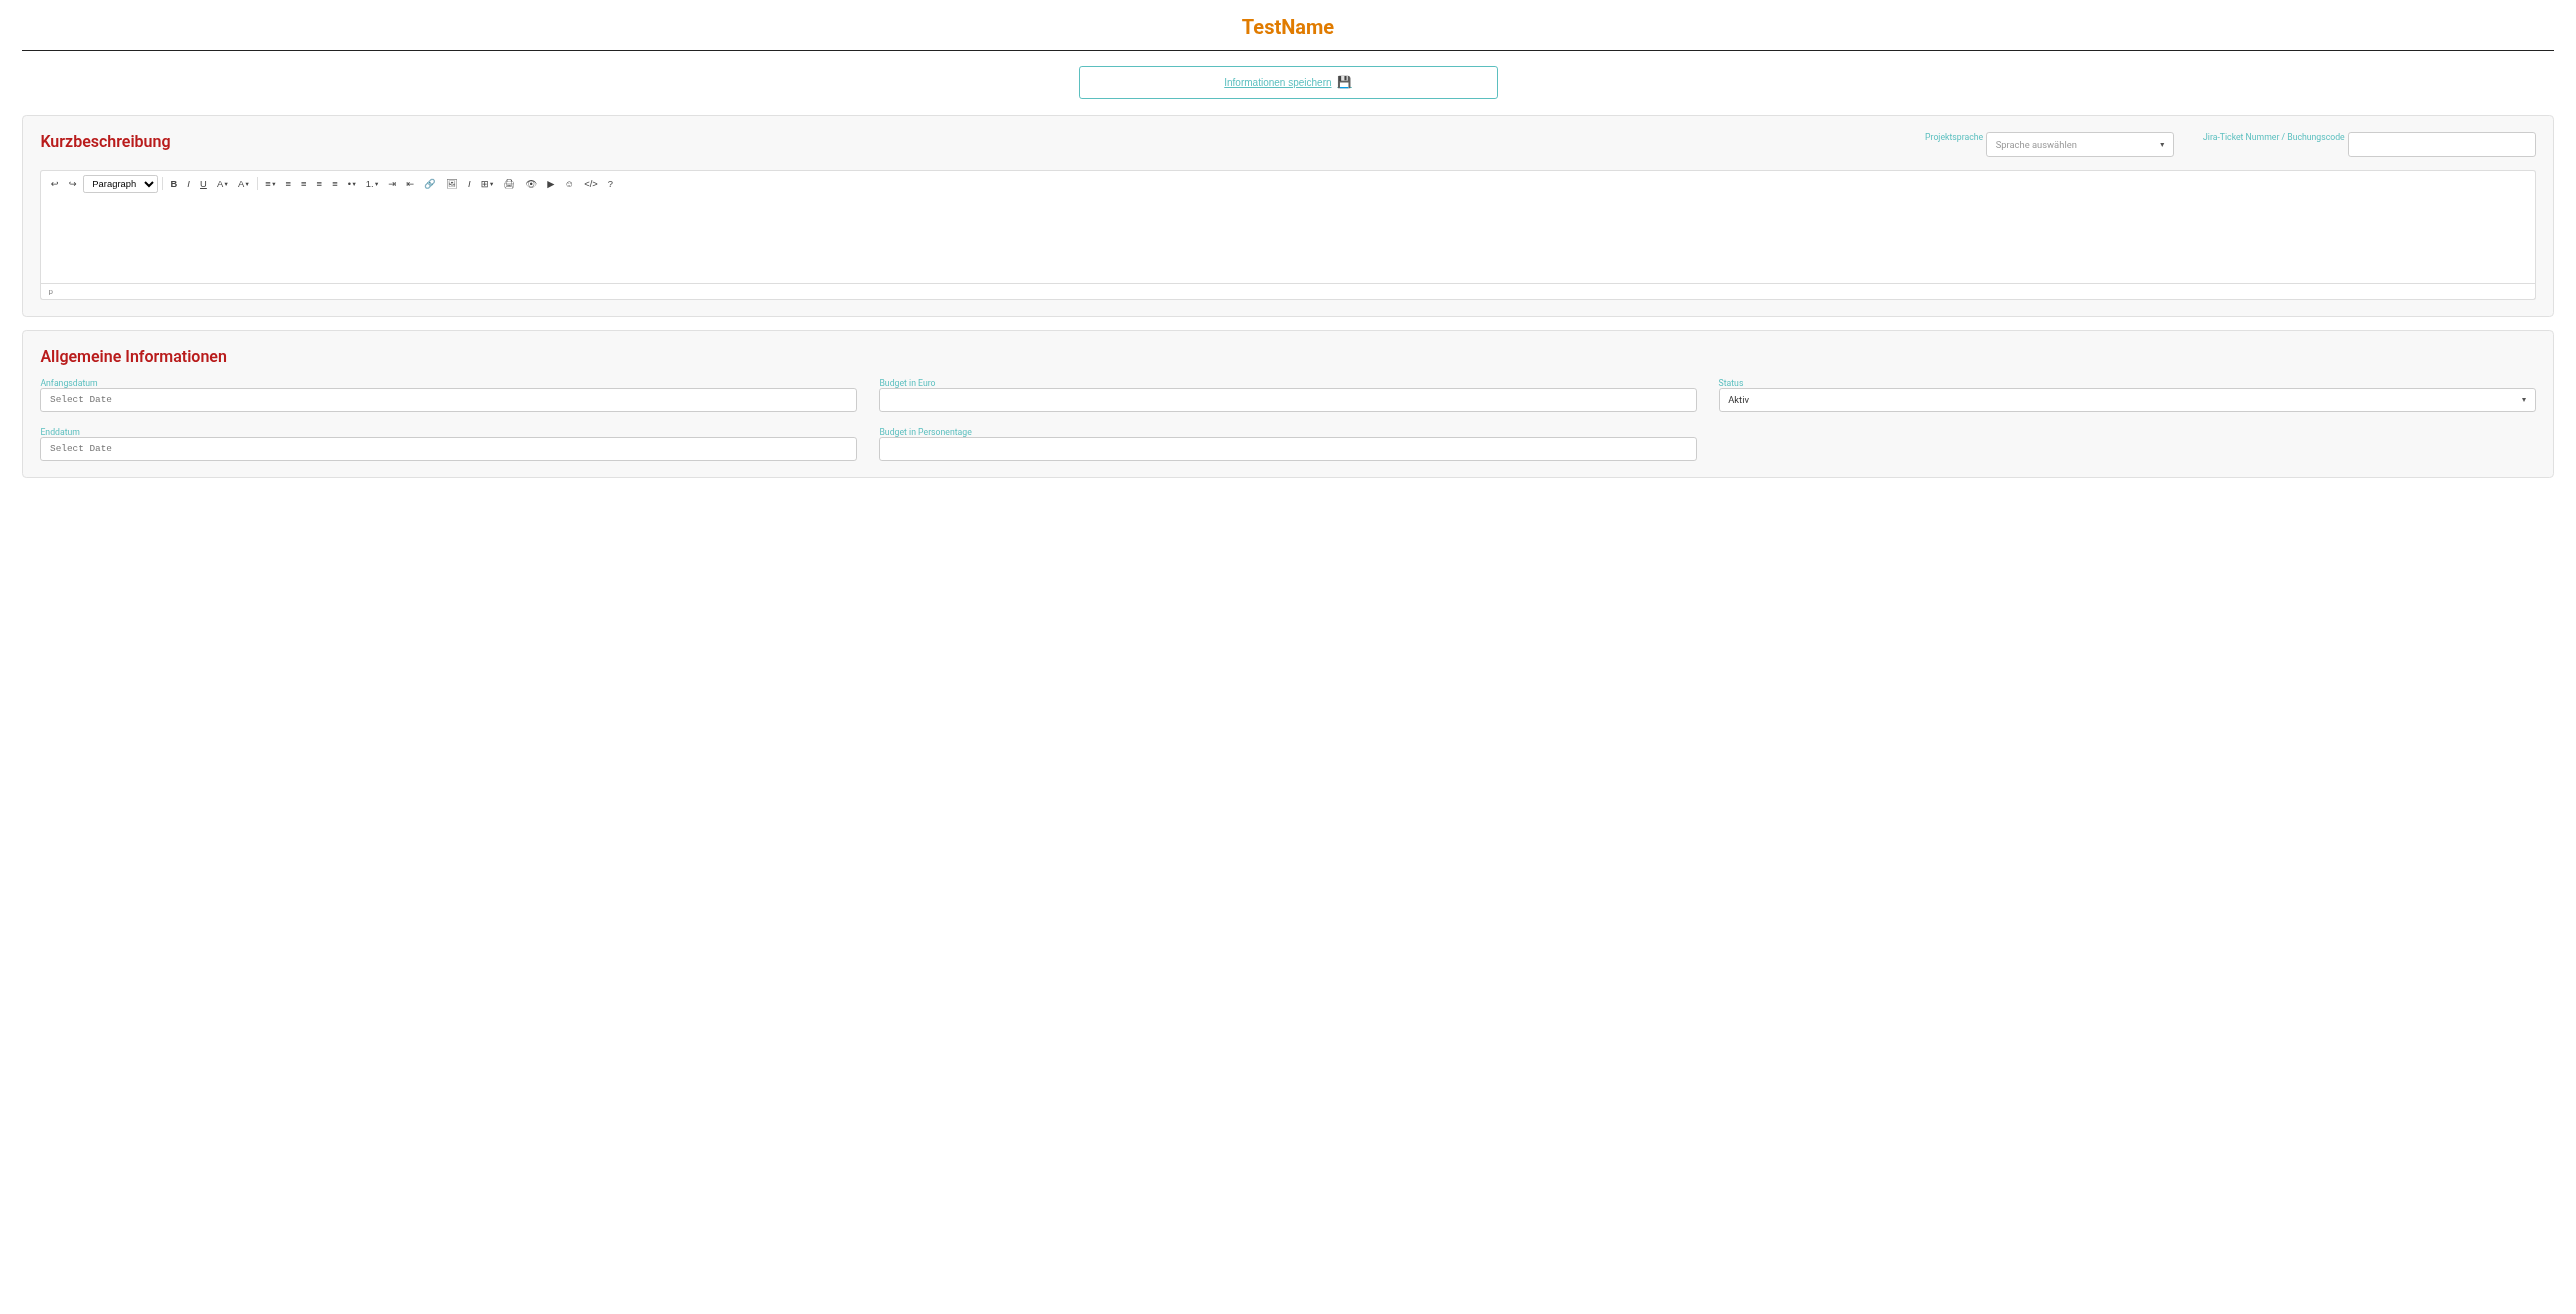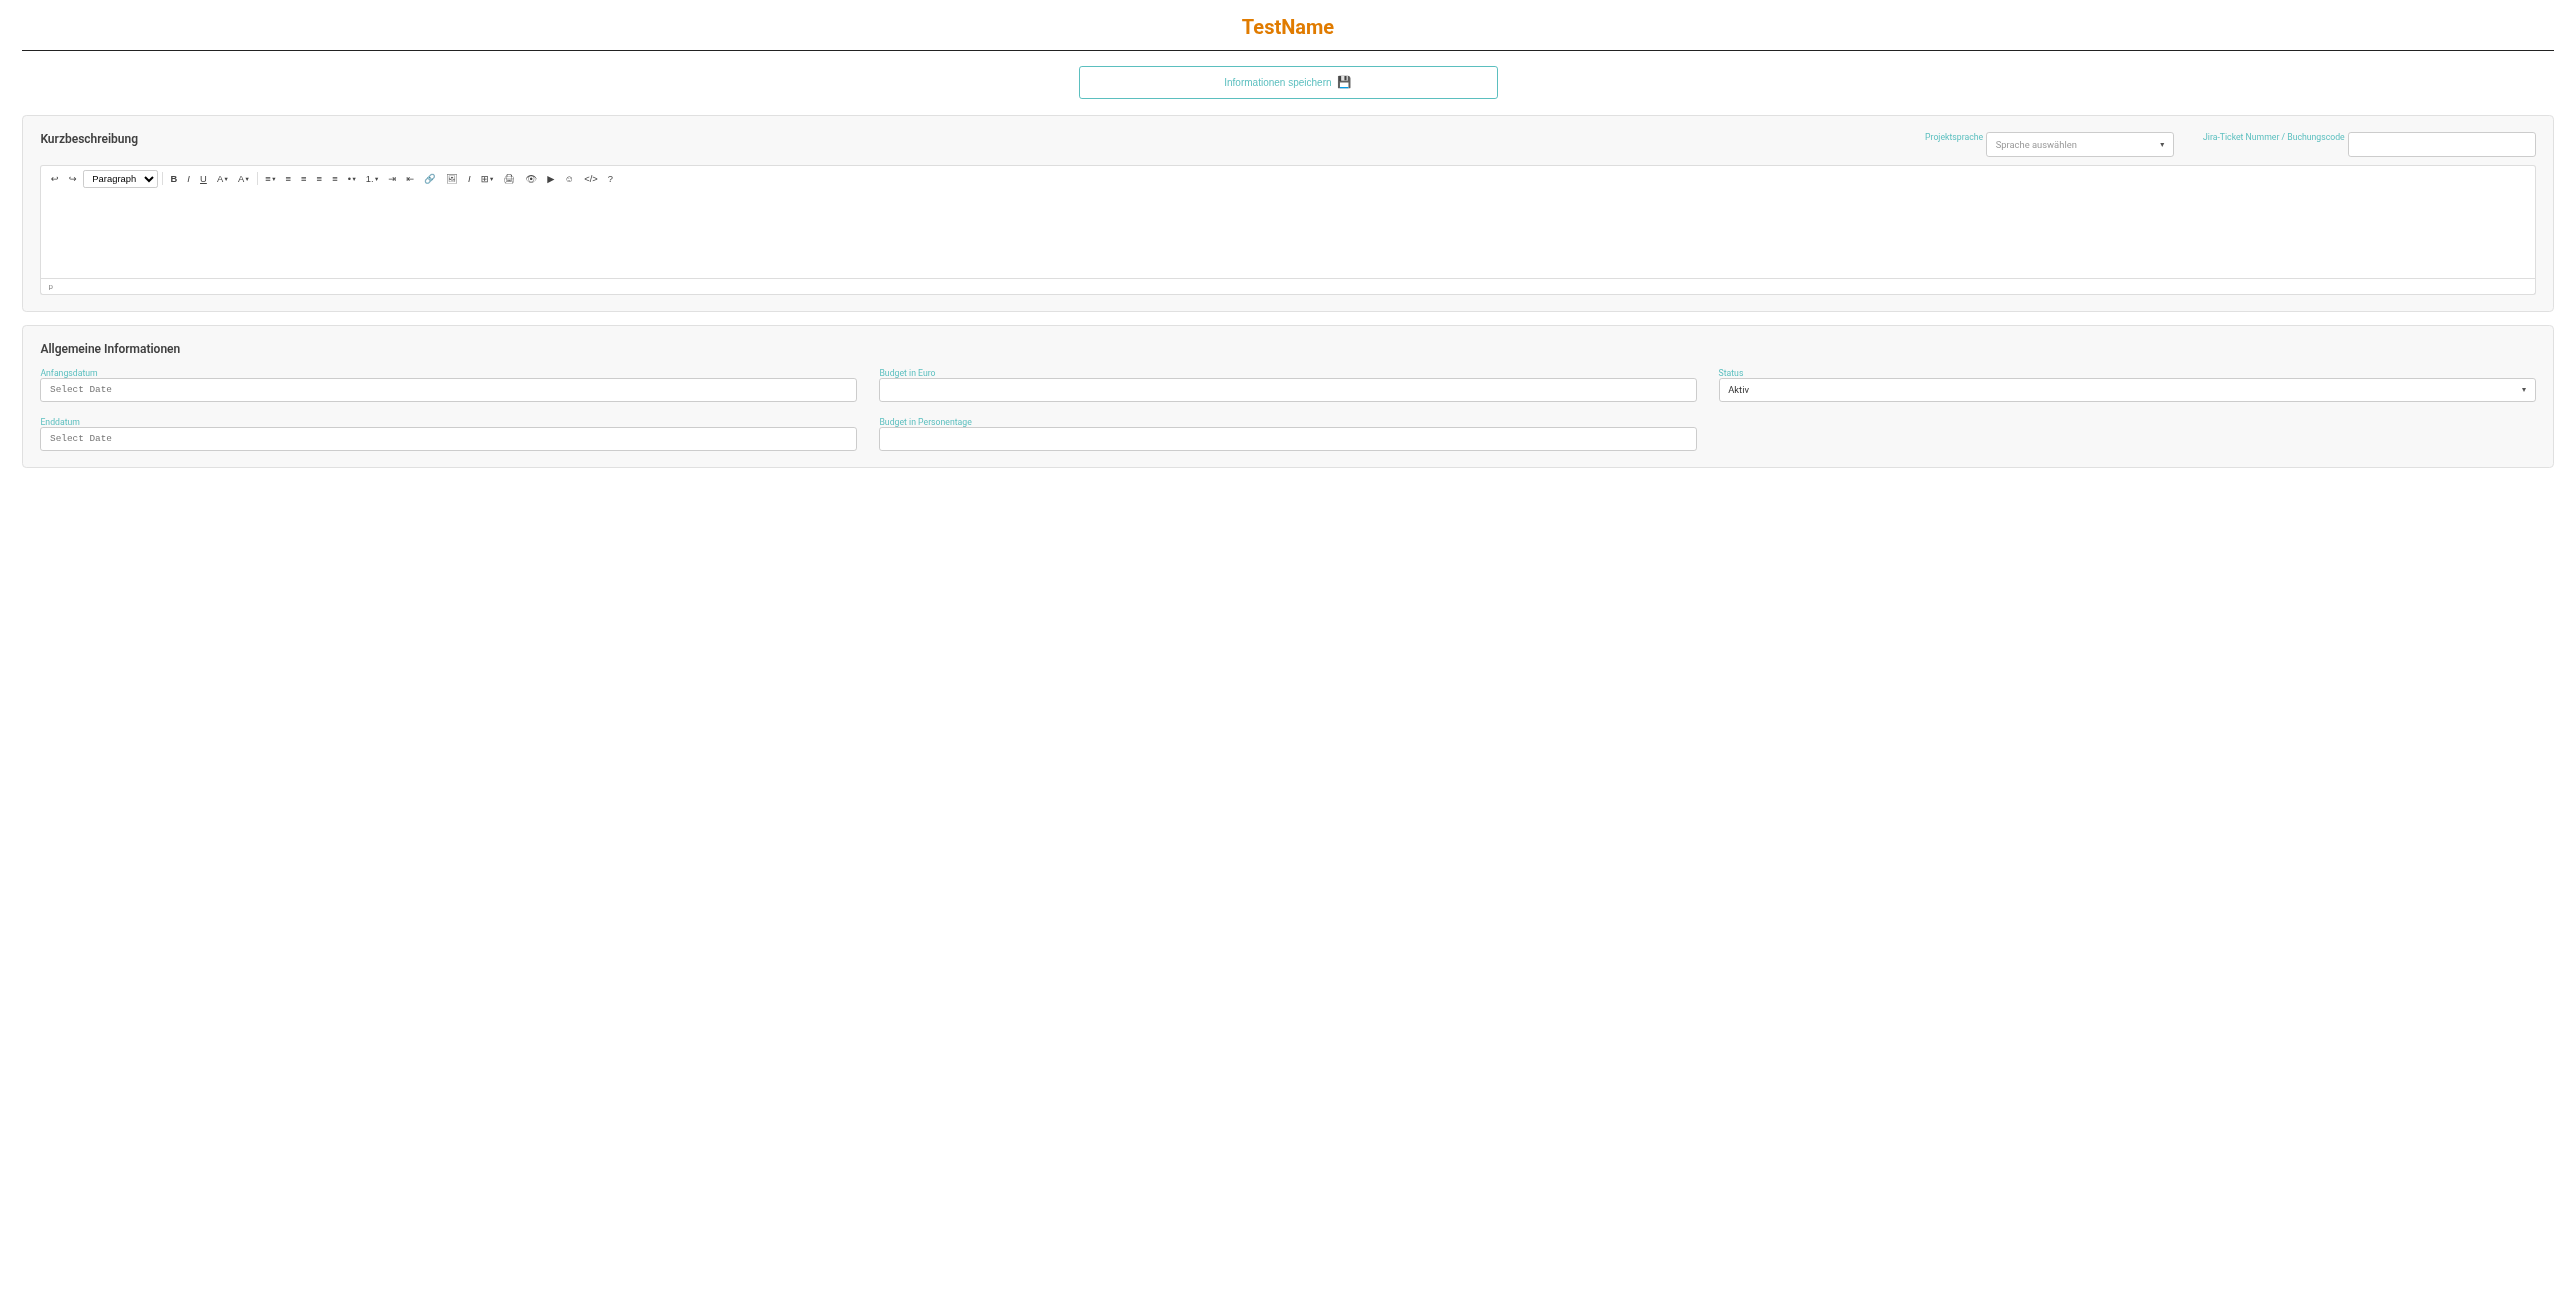--- a/index.html
+++ b/index.html
@@ -64,35 +64,36 @@
       background: #fff;
       padding: 8.7px 0;
       border-radius: 2.9px;
       cursor: pointer;
       font-size: 10px;
       width: 419px;
       display: flex;
       align-items: center;
       justify-content: center;
       gap: 5.8px;
+      text-decoration: underline;
     }
     .save-icon {
       font-size: 11.6px;
     }
     .card {
       background: #f8f8f8;
       border: 0.7px solid #e0e0e0;
       border-radius: 4.3px;
       padding: 16px 17.4px;
       margin-bottom: 13px;
     }
     .card-title {
-      font-size: 12px;
+      font-size: 16px;
       font-weight: 600;
-      color: #404040;
+      color: #b91c1c;
       margin-bottom: 11.6px;
     }
     .kurz-header {
       display: flex;
       align-items: flex-start;
       justify-content: space-between;
       margin-bottom: 7.2px;
     }
     .field-group {
       display: flex;

